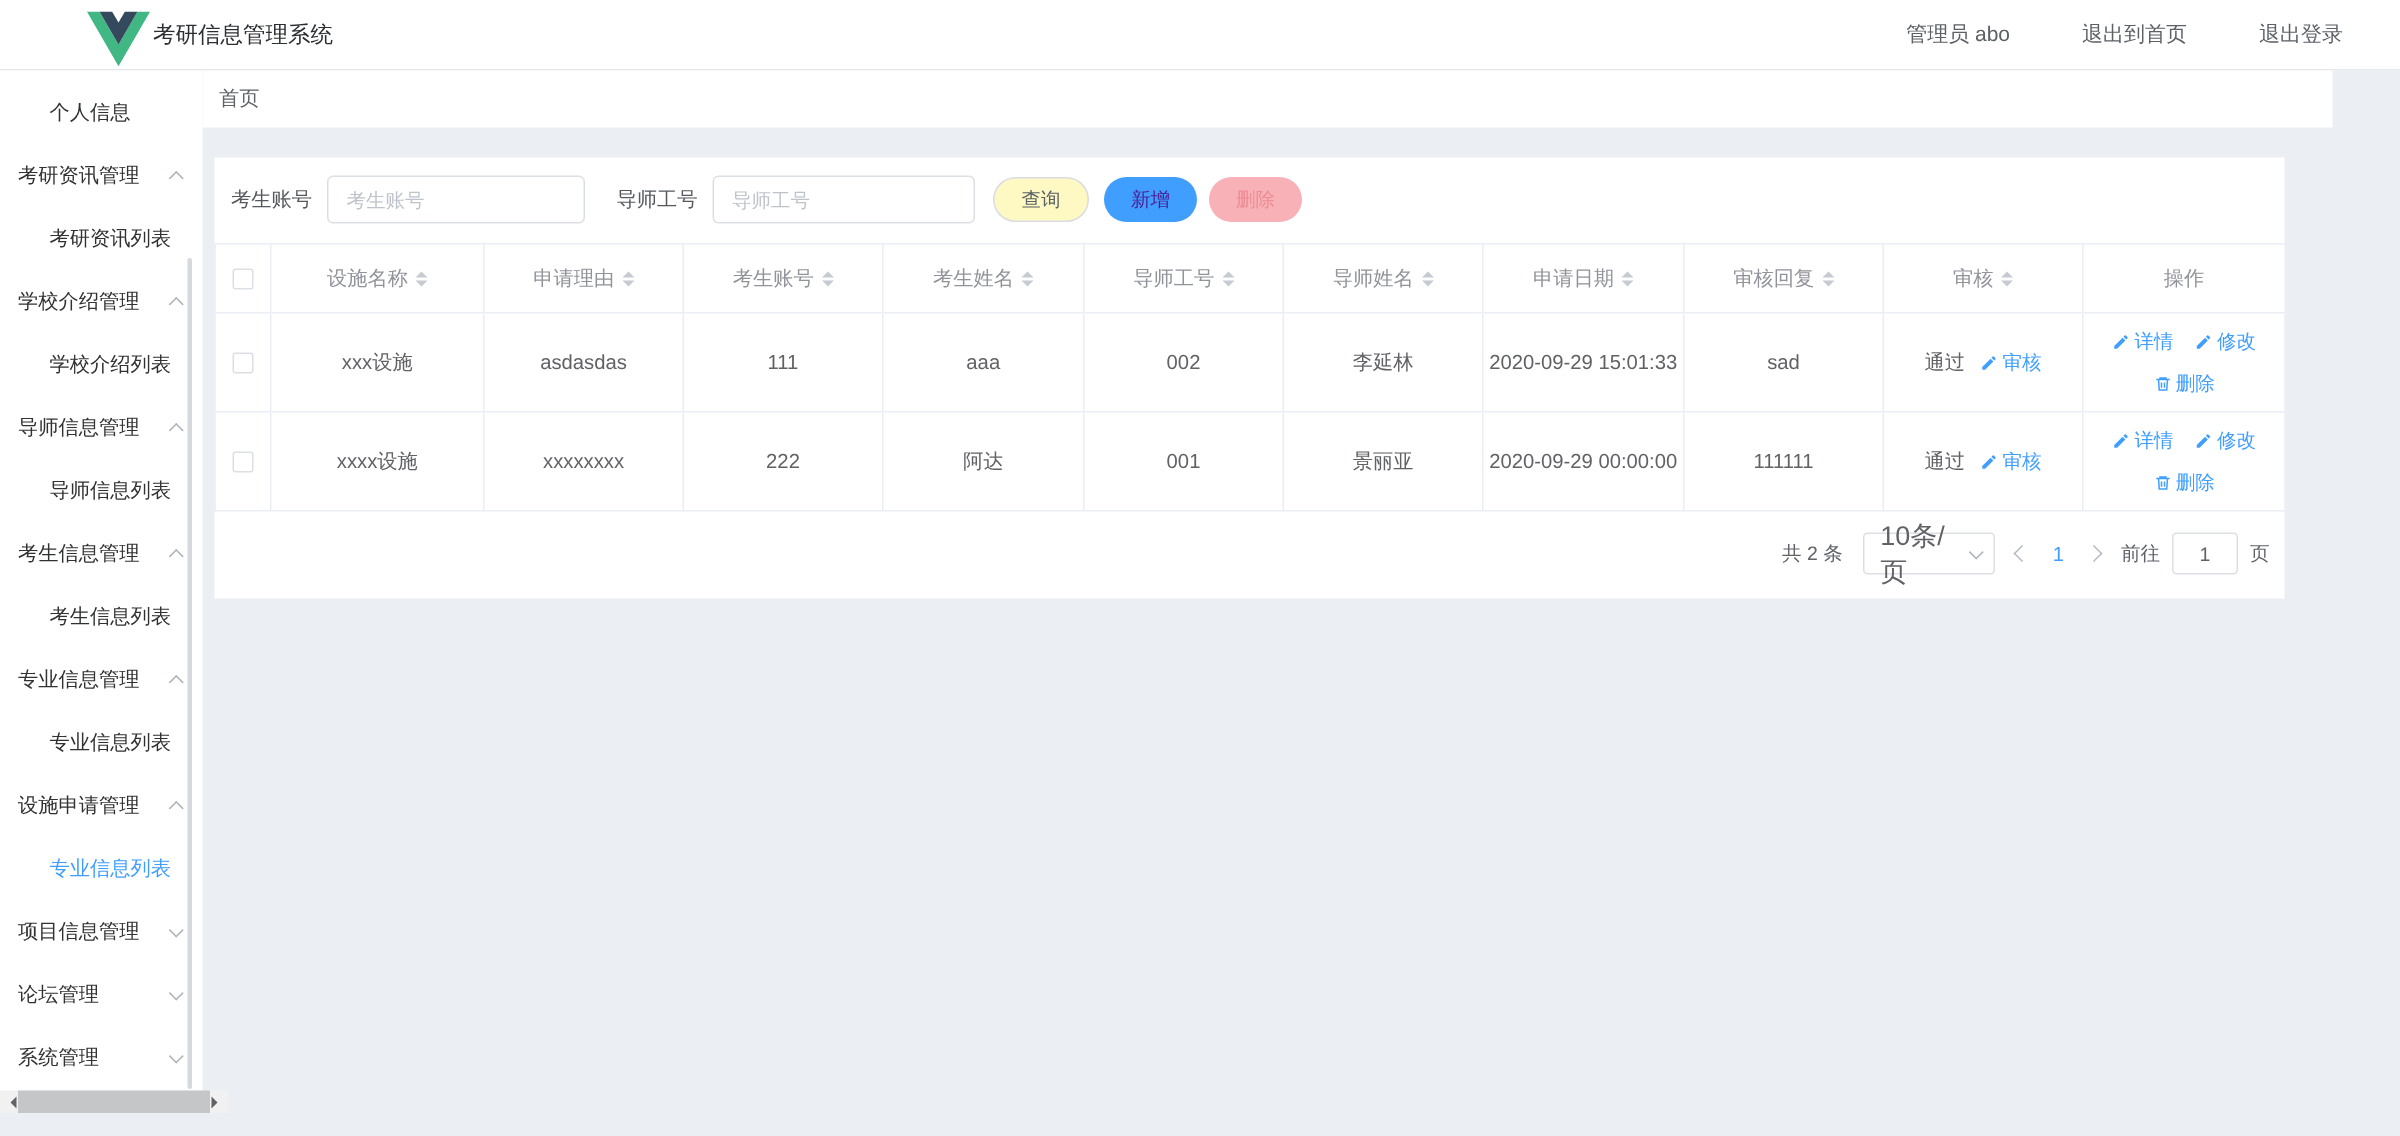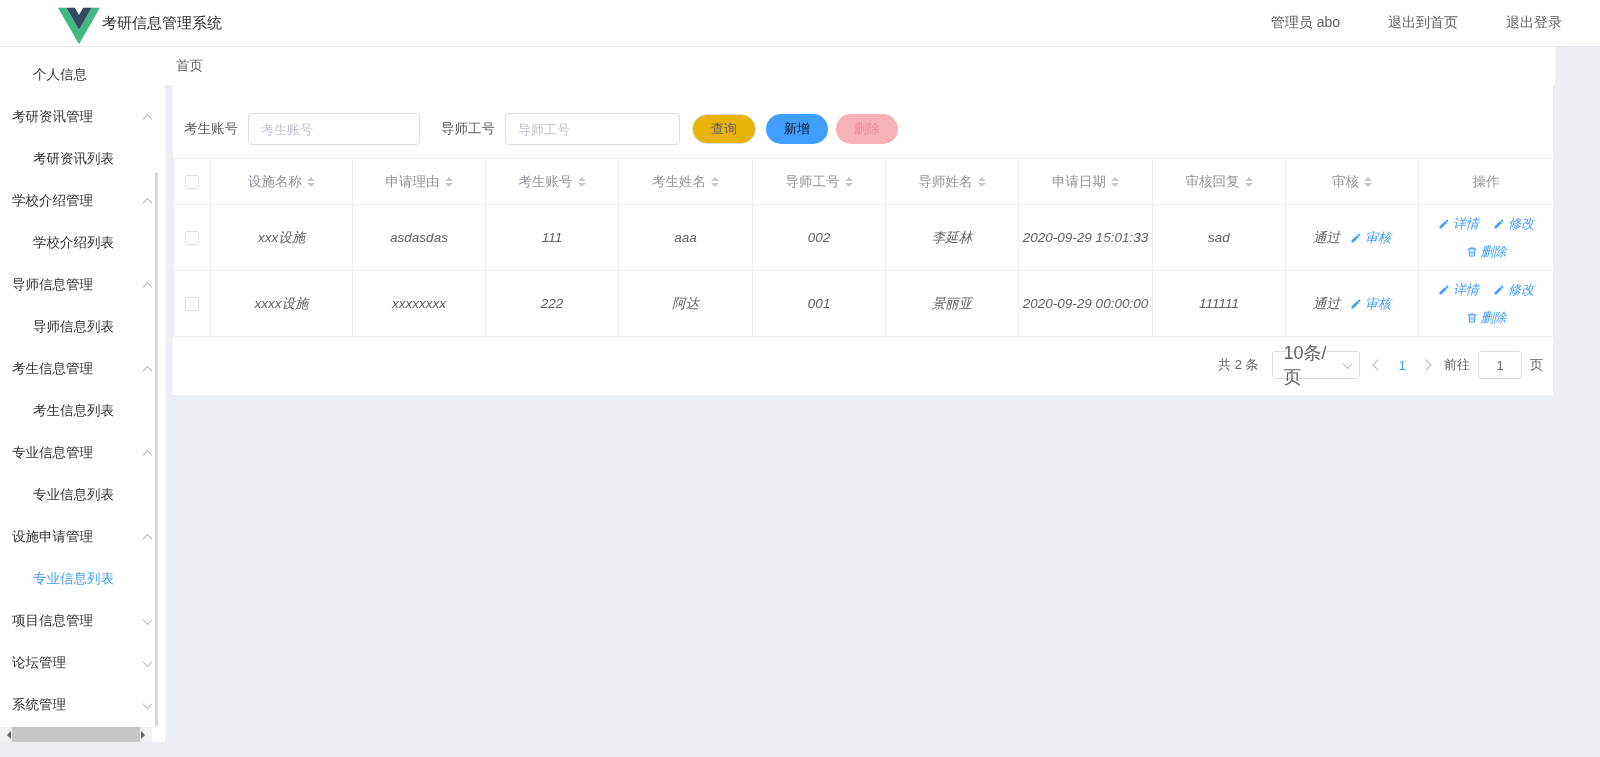--- a/index.html
+++ b/index.html
@@ -19,21 +19,21 @@
   .brand { display:flex; align-items:center; margin-left:58px; }
   .brand svg { width:42px; height:38px; margin-top:6px; }
   .brand-title { font-size:15px; color:#2b2f33; margin-left:2px; }
   .top-links { margin-left:auto; display:flex; align-items:center; gap:48px; margin-right:38px; }
   .top-link { font-size:14px; color:#5c6166; cursor:pointer; }
 
   
   .content { display:flex; height:710px; }
 
   
-  .sidebar { width:165px; position:relative; flex:none; }
+  .sidebar { width:135px; position:relative; flex:none; }
   .sidebar-inner { background:#fff; height:695px; padding-top:7px; position:relative; }
   .menu-item {
     height:42px; display:flex; align-items:center; font-size:13.5px; color:#303133;
     padding-left:12px; padding-right:14px; cursor:pointer;
   }
   .menu-item.child { padding-left:33px; }
   .menu-item.active { color:#409EFF; }
   .menu-item .chev { margin-left:auto; }
   .chev { width:7px; height:7px; border-right:1.4px solid #aeb3ba; border-bottom:1.4px solid #aeb3ba; flex:none; }
   .chev.up { transform:rotate(-135deg) translate(-1px,-1px); }
@@ -52,47 +52,47 @@
   .h-arrow.right { border-left-color:#5f6368; margin-left:auto; margin-right:3px; }
   .h-thumb { position:absolute; left:12px; width:128px; top:0; bottom:0; background:#c4c6c8; }
 
   
   .main { flex:1; min-width:0; }
   .breadcrumb-bar {
     background:#fff; height:38px; line-height:38px; padding-left:11px;
     margin-right:45px; font-size:13.5px; color:#5f6368;
   }
   .card {
-    background:#fff; margin:0 47px 0 8px; width:1380px; padding-top:28px;
+    background:#fff; margin:20px 47px 0 8px; width:1380px; padding-top:12px;
   }
 
   
   .filter-row { display:flex; align-items:center; padding:0 5px; height:32px; }
   .filter-label { font-size:13.5px; color:#55595e; margin:0 10px 0 6px; }
   .f-input {
     width:172px; height:32px; border:1px solid #dcdfe6; border-radius:4px;
     padding:0 12px; font-size:13px; color:#606266; outline:none;
     font-family:inherit;
   }
   .f-input::placeholder { color:#bfc4cc; }
   .gap15 { width:15px; } .gap12 { width:12px; } .gap10 { width:10px; } .gap8 { width:8px; }
   .btn {
     height:30px; border-radius:15px; font-size:13px; display:inline-flex;
     align-items:center; justify-content:center; cursor:pointer; border:none;
     font-family:inherit; padding:0 18px;
   }
-  .btn-plain { background:#eab308; border:1px solid #d9dce2; color:#5c6166; }
-  .btn-primary { background:#409EFF; color:#0f172a; }
+  .btn-plain { background:#fef9c3; border:1px solid #d9dce2; color:#5c6166; }
+  .btn-primary { background:#409EFF; color:#4c1d95; }
   .btn-danger { background:#F7B1B7; color:#EE8C95; }
 
   
   table { border-collapse:collapse; table-layout:fixed; width:1380px; margin-top:13px; }
   th,td { border:1px solid #ebeef5; text-align:center; vertical-align:middle; }
   th { height:46px; color:#909399; font-weight:400; font-size:13.5px; background:#fff; }
-  td { height:66px; font-size:13.5px; color:#606266;font-style:italic; }
+  td { height:66px; font-size:13.5px; color:#606266; }
   .th-inner { display:inline-flex; align-items:center; gap:5px; cursor:pointer; }
   .sort { display:inline-flex; flex-direction:column; gap:2px; }
   .sort i { display:block; width:0; height:0; border:4px solid transparent; }
   .sort .s-up { border-bottom-color:#c6cad1; border-top-width:0; }
   .sort .s-down { border-top-color:#c6cad1; border-bottom-width:0; }
   .checkbox {
     width:14px; height:14px; border:1px solid #dcdfe6; border-radius:2px;
     background:#fff; display:inline-block; cursor:pointer; vertical-align:middle;
   }
   .cell-audit { display:inline-flex; align-items:center; gap:10px; }

